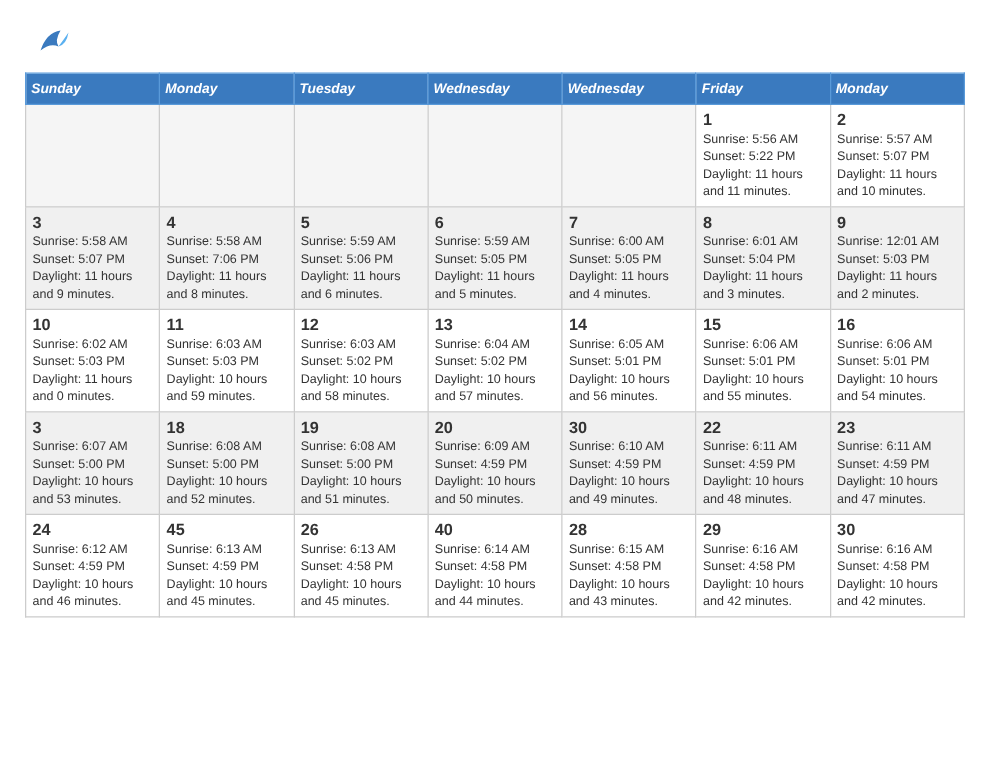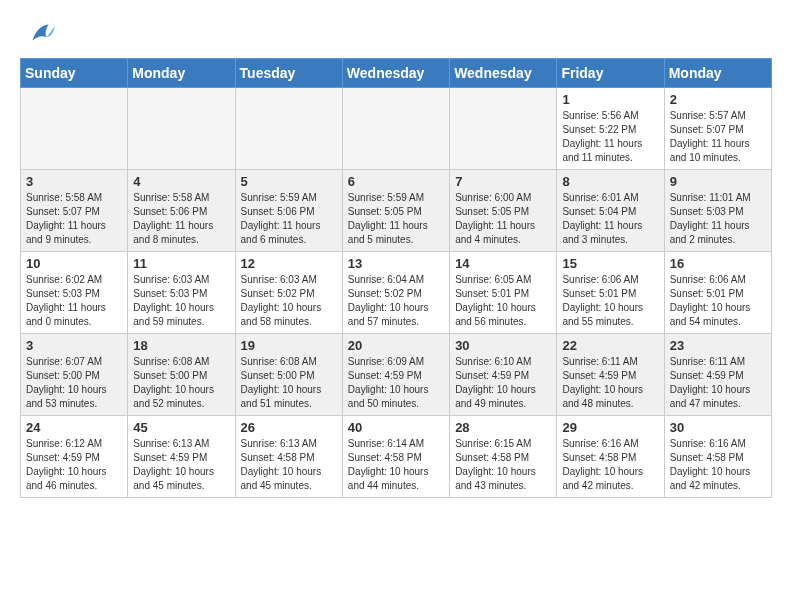--- a/index.html
+++ b/index.html
@@ -48,25 +48,26 @@
     }
     table {
       width: 100%;
       border-collapse: collapse;
       margin: 0 10px;
       width: calc(100% - 20px);
     }
     th {
       background-color: #3a7abf;
       color: #fff;
-      font-size: 14px;
+      font-size: 11px;
       font-weight: bold;
       padding: 6px 4px;
       text-align: left;
       border: 1px solid #5a9ad9;
+      font-style: italic;
     }
     td {
       vertical-align: top;
       border: 1px solid #ccc;
       padding: 4px 5px;
       min-height: 80px;
       height: 80px;
       font-size: 10.5px;
       color: #333;
       width: 14.28%;
@@ -149,21 +150,21 @@
         <tr>
           <td class="shaded">
             <span class="day-num">3</span>
             <div class="day-info">Sunrise: 5:58 AM
 Sunset: 5:07 PM
 Daylight: 11 hours and 9 minutes.</div>
           </td>
           <td class="shaded">
             <span class="day-num">4</span>
             <div class="day-info">Sunrise: 5:58 AM
-Sunset: 5:06 PM
+Sunset: 7:06 PM
 Daylight: 11 hours and 8 minutes.</div>
           </td>
           <td class="shaded">
             <span class="day-num">5</span>
             <div class="day-info">Sunrise: 5:59 AM
 Sunset: 5:06 PM
 Daylight: 11 hours and 6 minutes.</div>
           </td>
           <td class="shaded">
             <span class="day-num">6</span>
@@ -178,21 +179,21 @@
 Daylight: 11 hours and 4 minutes.</div>
           </td>
           <td class="shaded">
             <span class="day-num">8</span>
             <div class="day-info">Sunrise: 6:01 AM
 Sunset: 5:04 PM
 Daylight: 11 hours and 3 minutes.</div>
           </td>
           <td class="shaded">
             <span class="day-num">9</span>
-            <div class="day-info">Sunrise: 11:01 AM
+            <div class="day-info">Sunrise: 12:01 AM
 Sunset: 5:03 PM
 Daylight: 11 hours and 2 minutes.</div>
           </td>
         </tr>
         <tr>
           <td>
             <span class="day-num">10</span>
             <div class="day-info">Sunrise: 6:02 AM
 Sunset: 5:03 PM
 Daylight: 11 hours and 0 minutes.</div>

